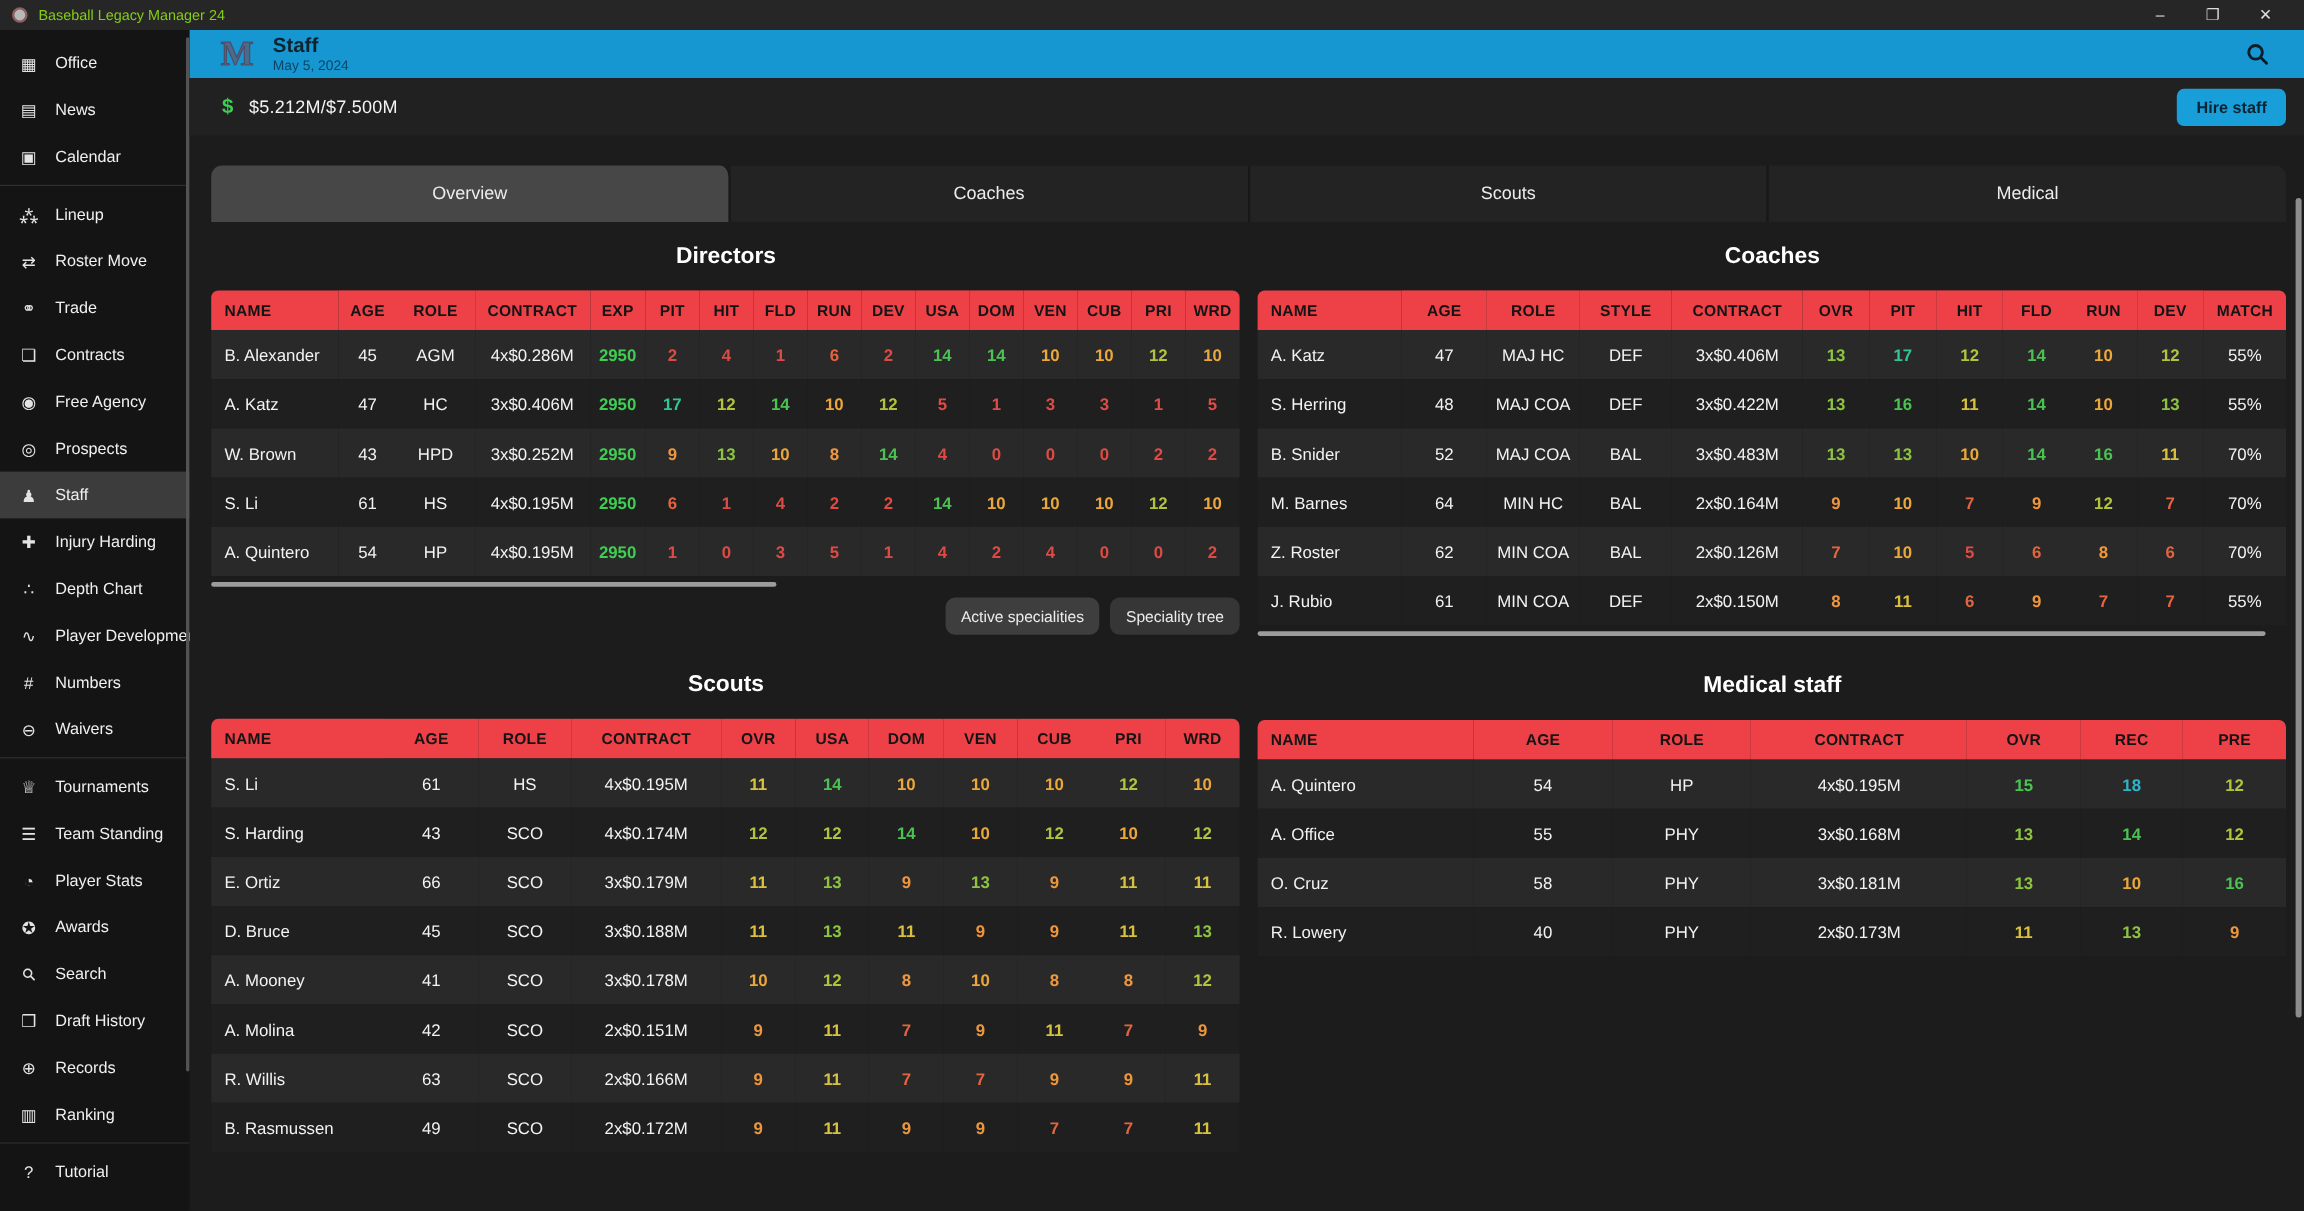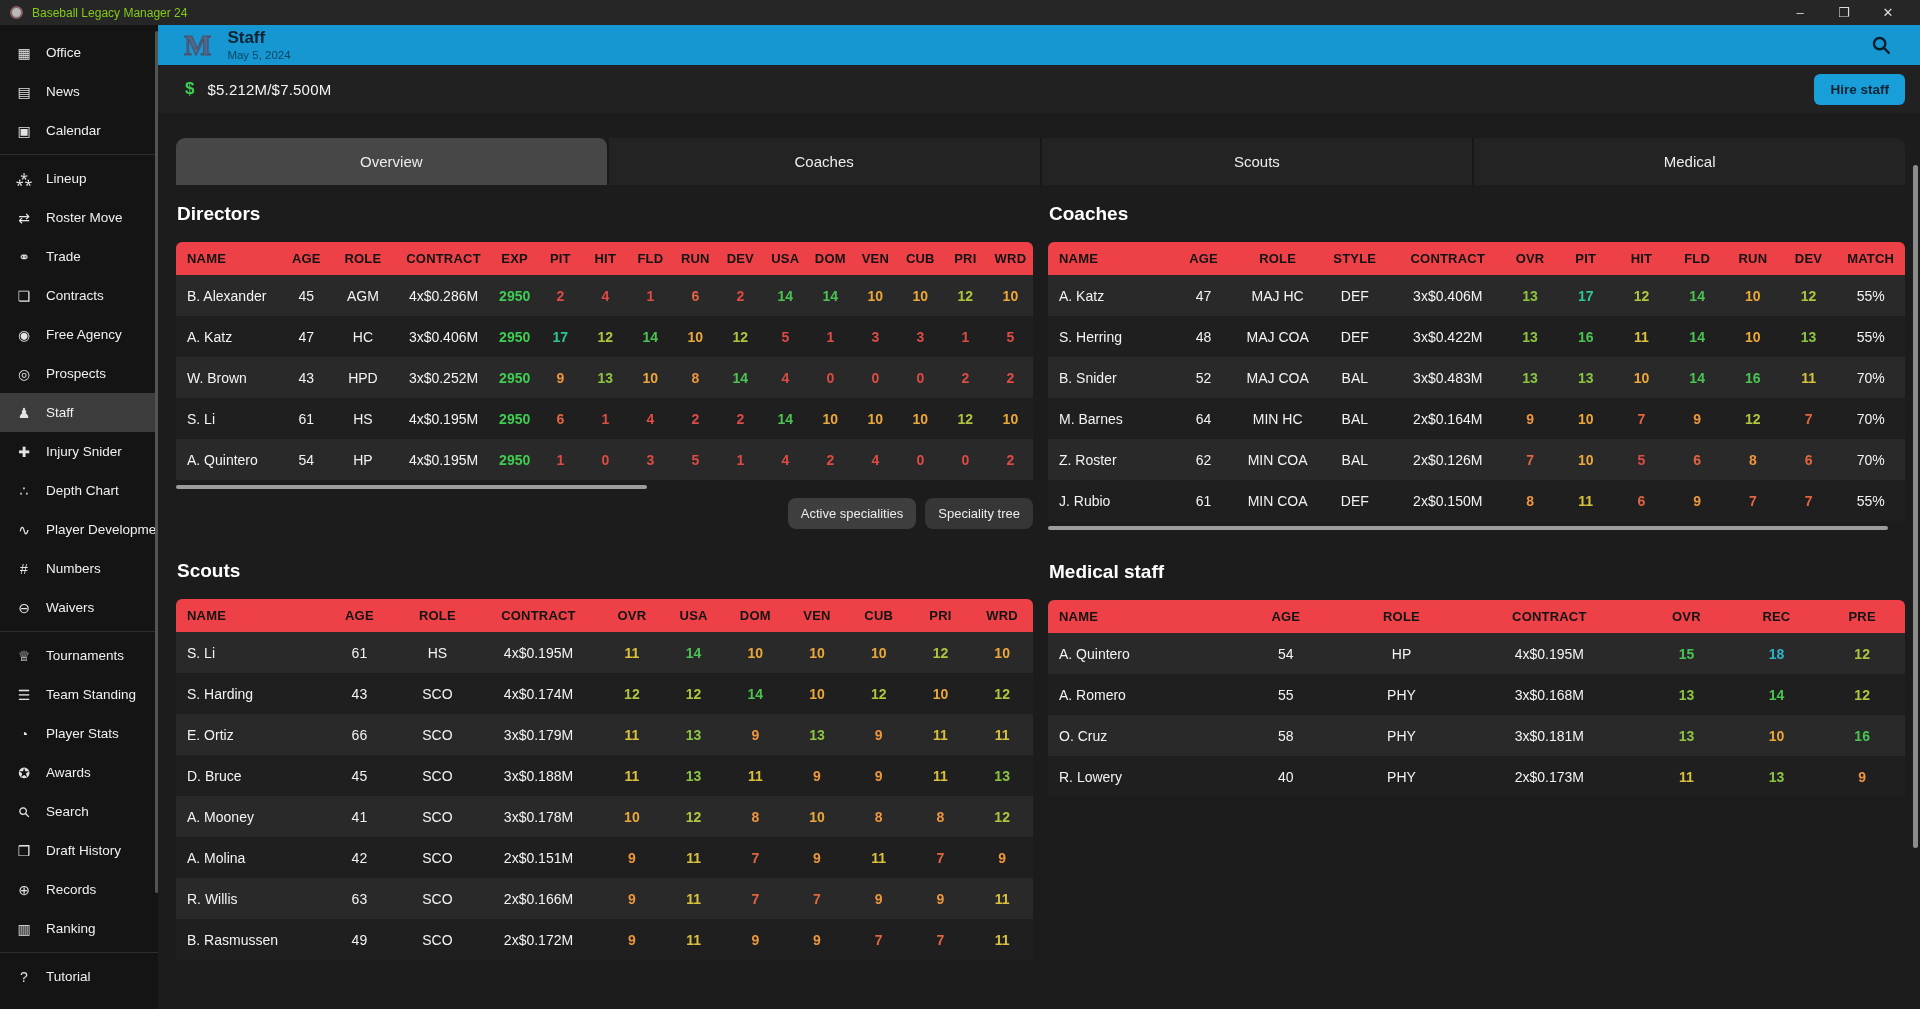--- a/index.html
+++ b/index.html
@@ -44,21 +44,21 @@
   .tabs { display:flex; margin:25px 15px 0 18px; height:47px;justify-content:space-between; }
   .tab { flex:1; display:flex; align-items:center; justify-content:center; font-size:15px;
     color:#ececec; background:#232323; border-right:2px solid #181818; cursor:pointer; }
   .tab:first-child { border-radius:9px 0 0 0; }
   .tab:last-child { border-radius:0 9px 0 0; border-right:none; }
   .tab.active { background:#474747; border-radius:9px 9px 0 0; }
 
   .content { display:flex; gap:15px; padding:0 15px 0 18px; }
   .colL, .colR { width:857px; flex:none; }
 
-  h2.sect { font-size:19px; font-weight:800; color:#fff; margin:18px 0 17px 1px; }
+  h2.sect { font-size:19px; font-weight:800; color:#fff; margin:18px 0 17px 1px;text-align:center; }
   .gap-top { margin-top:31px; }
 
   table.grid { width:100%; border-collapse:separate; border-spacing:0; table-layout:fixed; }
   table.grid th { height:33px; background:#ee4147; color:#141414; font-size:13px; font-weight:800;
     text-align:center; letter-spacing:.2px; }
   table.grid th:first-child { border-radius:6px 0 0 0; }
   table.grid th:last-child  { border-radius:0 6px 0 0; }
   table.grid td { height:41px; font-size:14px; text-align:center; color:#f3f3f3; overflow:hidden; white-space:nowrap; }
   table.grid .left { text-align:left; padding-left:11px; }
   table.grid tbody tr:nth-child(odd)  td { background:#292929; }
@@ -126,21 +126,21 @@
         <div class="sb-item" data-name="sidebar-item-prospects">
           <span class="sb-icon" data-name="binoculars-icon">◎</span>
           <span class="sb-label" data-name="sidebar-item-label">Prospects</span>
         </div>
         <div class="sb-item sel" data-name="sidebar-item-staff">
           <span class="sb-icon" data-name="person-icon">♟</span>
           <span class="sb-label" data-name="sidebar-item-label">Staff</span>
         </div>
         <div class="sb-item" data-name="sidebar-item-injury-reserve">
           <span class="sb-icon" data-name="medical-cross-icon">✚</span>
-          <span class="sb-label" data-name="sidebar-item-label">Injury Snider</span>
+          <span class="sb-label" data-name="sidebar-item-label">Injury Harding</span>
         </div>
         <div class="sb-item" data-name="sidebar-item-depth-chart">
           <span class="sb-icon" data-name="hierarchy-icon">∴</span>
           <span class="sb-label" data-name="sidebar-item-label">Depth Chart</span>
         </div>
         <div class="sb-item" data-name="sidebar-item-player-development">
           <span class="sb-icon" data-name="growth-chart-icon">∿</span>
           <span class="sb-label" data-name="sidebar-item-label">Player Development</span>
         </div>
         <div class="sb-item" data-name="sidebar-item-numbers">
@@ -668,21 +668,21 @@
                   <tr data-name="table-row">
                     <td data-name="cell-name" class="left">A. Quintero</td>
                     <td data-name="cell-age">54</td>
                     <td data-name="cell-role">HP</td>
                     <td data-name="cell-contract">4x$0.195M</td>
                     <td data-name="cell-ovr" class="stat" style="color: rgb(75, 195, 83);">15</td>
                     <td data-name="cell-rec" class="stat" style="color: rgb(47, 179, 199);">18</td>
                     <td data-name="cell-pre" class="stat" style="color: rgb(178, 196, 62);">12</td>
                   </tr>
                   <tr data-name="table-row">
-                    <td data-name="cell-name" class="left">A. Romero</td>
+                    <td data-name="cell-name" class="left">A. Office</td>
                     <td data-name="cell-age">55</td>
                     <td data-name="cell-role">PHY</td>
                     <td data-name="cell-contract">3x$0.168M</td>
                     <td data-name="cell-ovr" class="stat" style="color: rgb(140, 196, 65);">13</td>
                     <td data-name="cell-rec" class="stat" style="color: rgb(75, 195, 83);">14</td>
                     <td data-name="cell-pre" class="stat" style="color: rgb(178, 196, 62);">12</td>
                   </tr>
                   <tr data-name="table-row">
                     <td data-name="cell-name" class="left">O. Cruz</td>
                     <td data-name="cell-age">58</td>

